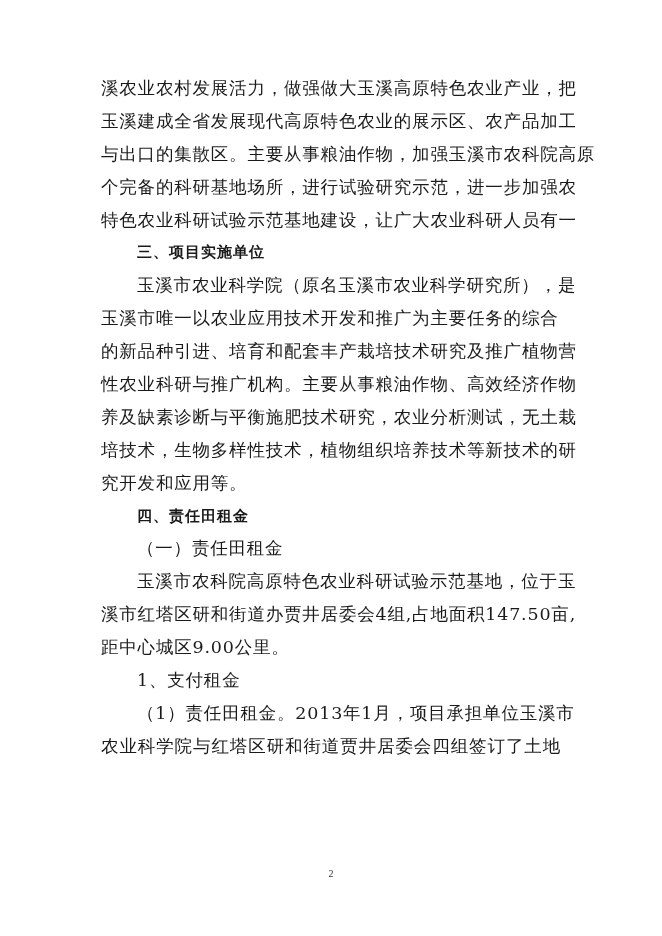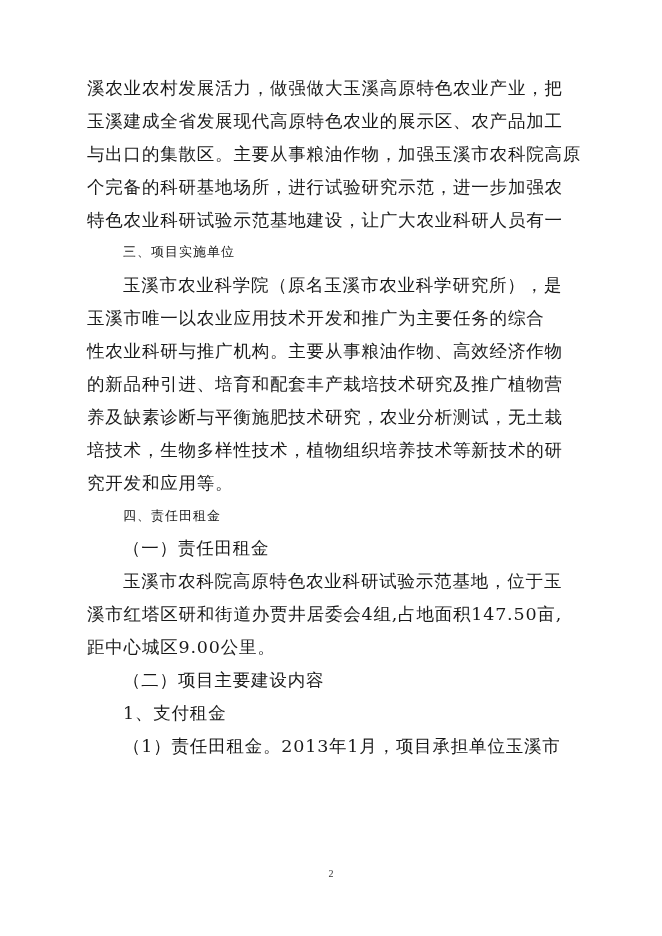--- a/index.html
+++ b/index.html
@@ -10,45 +10,45 @@
     body {
       width: 662px;
       height: 936px;
       position: relative;
       overflow: hidden;
       font-family: "DejaVu Serif", "Liberation Serif", serif;
       color: #1a1a1a;
     }
     .page {
       position: absolute;
-      left: 87px;
+      left: 101px;
       top: 72px;
       width: 460px;
     }
     .line {
       height: 32.9px;
       line-height: 32.9px;
       font-size: 17.5px;
       white-space: nowrap;
       text-align: justify;
       text-align-last: justify;
       letter-spacing: 0.8px;
     }
     .line.last {
       text-align-last: left;
     }
     .line.indent {
       padding-left: 36px;
     }
     .heading {
       font-family: "DejaVu Sans", "Liberation Sans", sans-serif;
-      font-weight: normal;
+      font-weight: bold;
       text-align-last: left;
       letter-spacing: 1px;
-      font-size: 13px;
+      font-size: 15px;
     }
     .page-number {
       position: absolute;
       left: 0;
       width: 662px;
       top: 868px;
       text-align: center;
       font-size: 10px;
       font-family: "Liberation Serif", serif;
       color: #333;
@@ -62,34 +62,34 @@
   <div class="line">溪农业农村发展活力，做强做大玉溪高原特色农业产业，把</div>
   <div class="line">玉溪建成全省发展现代高原特色农业的展示区、农产品加工</div>
   <div class="line">与出口的集散区。主要从事粮油作物，加强玉溪市农科院高原</div>
   <div class="line">个完备的科研基地场所，进行试验研究示范，进一步加强农</div>
   <div class="line">特色农业科研试验示范基地建设，让广大农业科研人员有一</div>
 
   <div class="line indent heading">三、项目实施单位</div>
 
   <div class="line indent">玉溪市农业科学院（原名玉溪市农业科学研究所），是</div>
   <div class="line last">玉溪市唯一以农业应用技术开发和推广为主要任务的综合</div>
+  <div class="line">的新品种引进、培育和配套丰产栽培技术研究及推广植物营</div>
   <div class="line">性农业科研与推广机构。主要从事粮油作物、高效经济作物</div>
-  <div class="line">的新品种引进、培育和配套丰产栽培技术研究及推广植物营</div>
   <div class="line">养及缺素诊断与平衡施肥技术研究，农业分析测试，无土栽</div>
   <div class="line">培技术，生物多样性技术，植物组织培养技术等新技术的研</div>
   <div class="line last">究开发和应用等。</div>
 
   <div class="line indent heading">四、责任田租金</div>
 
   <div class="line indent last">（一）责任田租金</div>
 
   <div class="line indent">玉溪市农科院高原特色农业科研试验示范基地，位于玉</div>
   <div class="line">溪市红塔区研和街道办贾井居委会4组,占地面积147.50亩,</div>
   <div class="line last">距中心城区9.00公里。</div>
 
-  <div class="line indent last">（二）项目主要建设内容</div>
 
   <div class="line indent last">1、支付租金</div>
 
   <div class="line indent">（1）责任田租金。2013年1月，项目承担单位玉溪市</div>
+  <div class="line">农业科学院与红塔区研和街道贾井居委会四组签订了土地</div>
 </div>
 
 <div class="page-number">2</div>
 
 </body></html>

